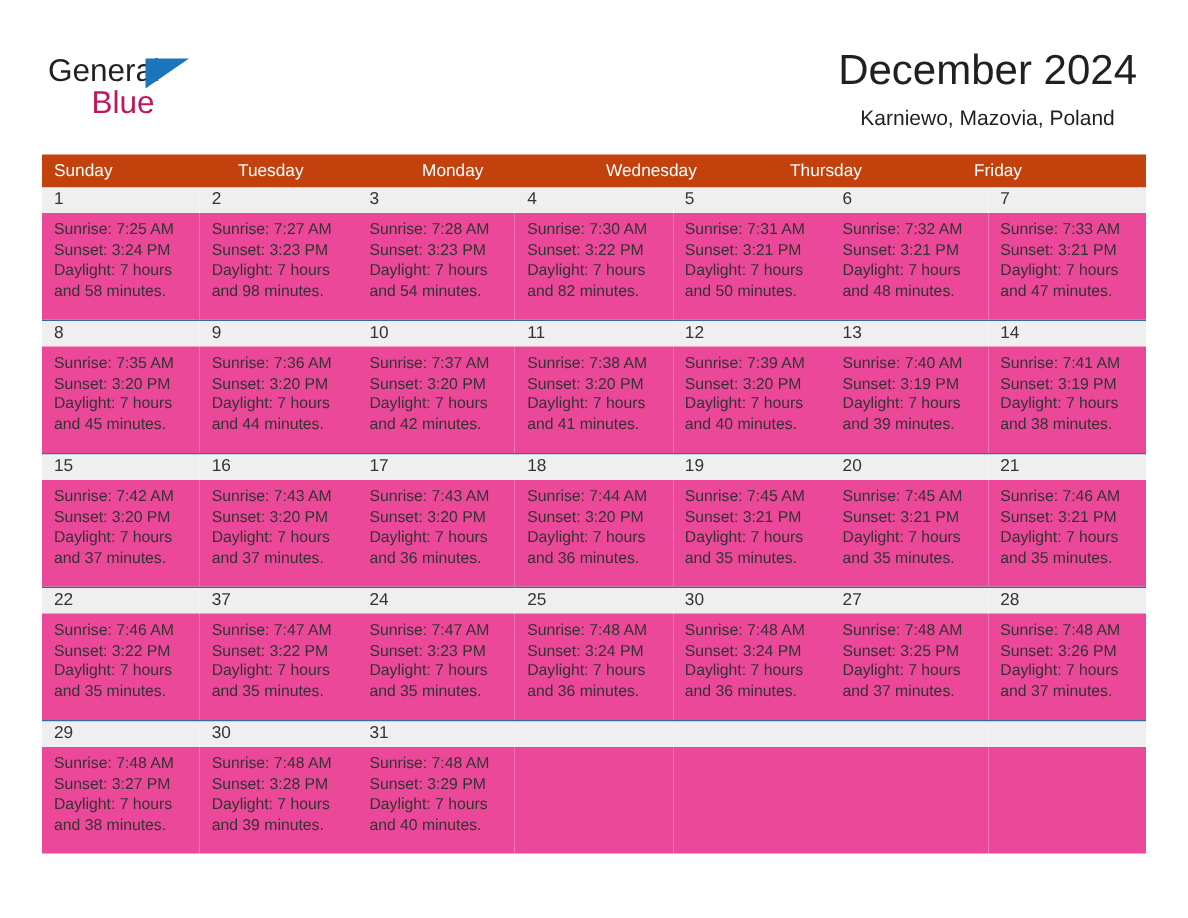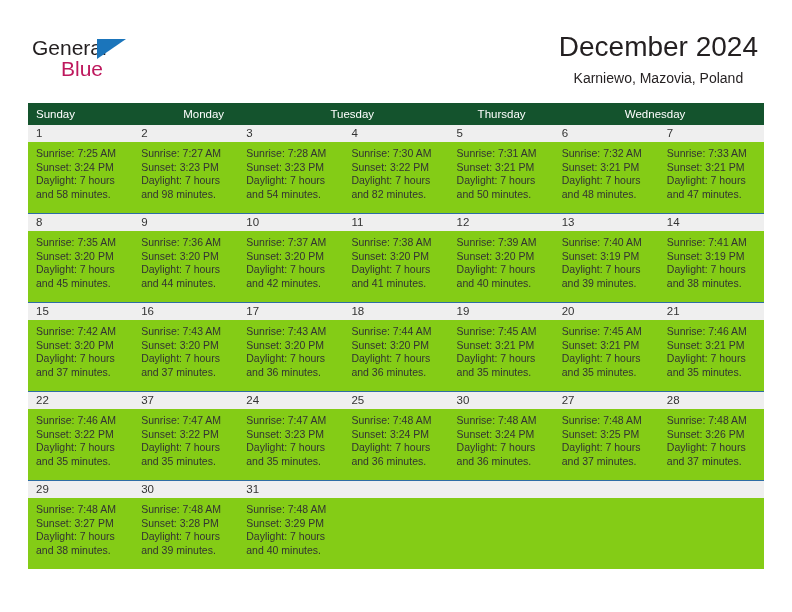--- a/index.html
+++ b/index.html
@@ -85,21 +85,21 @@
 
   
   .calendar {
     position: absolute;
     left: 28px;
     top: 103px;
     width: 736px;
   }
   .week-head {
     display: flex;
-    background: #14532d;
+    background: #c2410c;
     height: 22px;
   }
   .week-head .dow {
     flex: 1 1 0;
     color: #ffffff;
     font-size: 11.5px;
     line-height: 22px;
     padding-left: 8px;
     box-sizing: border-box;
     white-space: nowrap;
@@ -125,21 +125,21 @@
     color: #333333;
     line-height: 17px;
     padding-left: 8px;
     box-sizing: border-box;
     white-space: nowrap;
   }
   .cell.empty .daynum {
     background: #efefef;
   }
   .info {
-    background: #84cc16;
+    background: #ec4899;
     height: 71px;
     padding: 5px 6px 0 8px;
     box-sizing: border-box;
   }
   .info div {
     font-size: 10.5px;
     color: #333333;
     line-height: 13.6px;
     white-space: nowrap;
   }
@@ -157,24 +157,25 @@
     </div>
     <div class="title-block">
       <h1 class="cal-title">December 2024</h1>
       <div class="cal-subtitle">Karniewo, Mazovia, Poland</div>
     </div>
   </div>
 
   <div class="calendar">
     <div class="week-head">
       <div class="dow">Sunday</div>
+      <div class="dow">Tuesday</div>
       <div class="dow">Monday</div>
-      <div class="dow">Tuesday</div>
+      <div class="dow">Wednesday</div>
       <div class="dow">Thursday</div>
-      <div class="dow">Wednesday</div>
+      <div class="dow">Friday</div>
     </div>
 
     <div id="weeks-container">
         <div class="week">
           <div class="week-inner">
             <div class="cell">
               <div class="daynum">1</div>
               <div class="info">
                 <div>Sunrise: 7:25 AM</div>
                 <div>Sunset: 3:24 PM</div>

